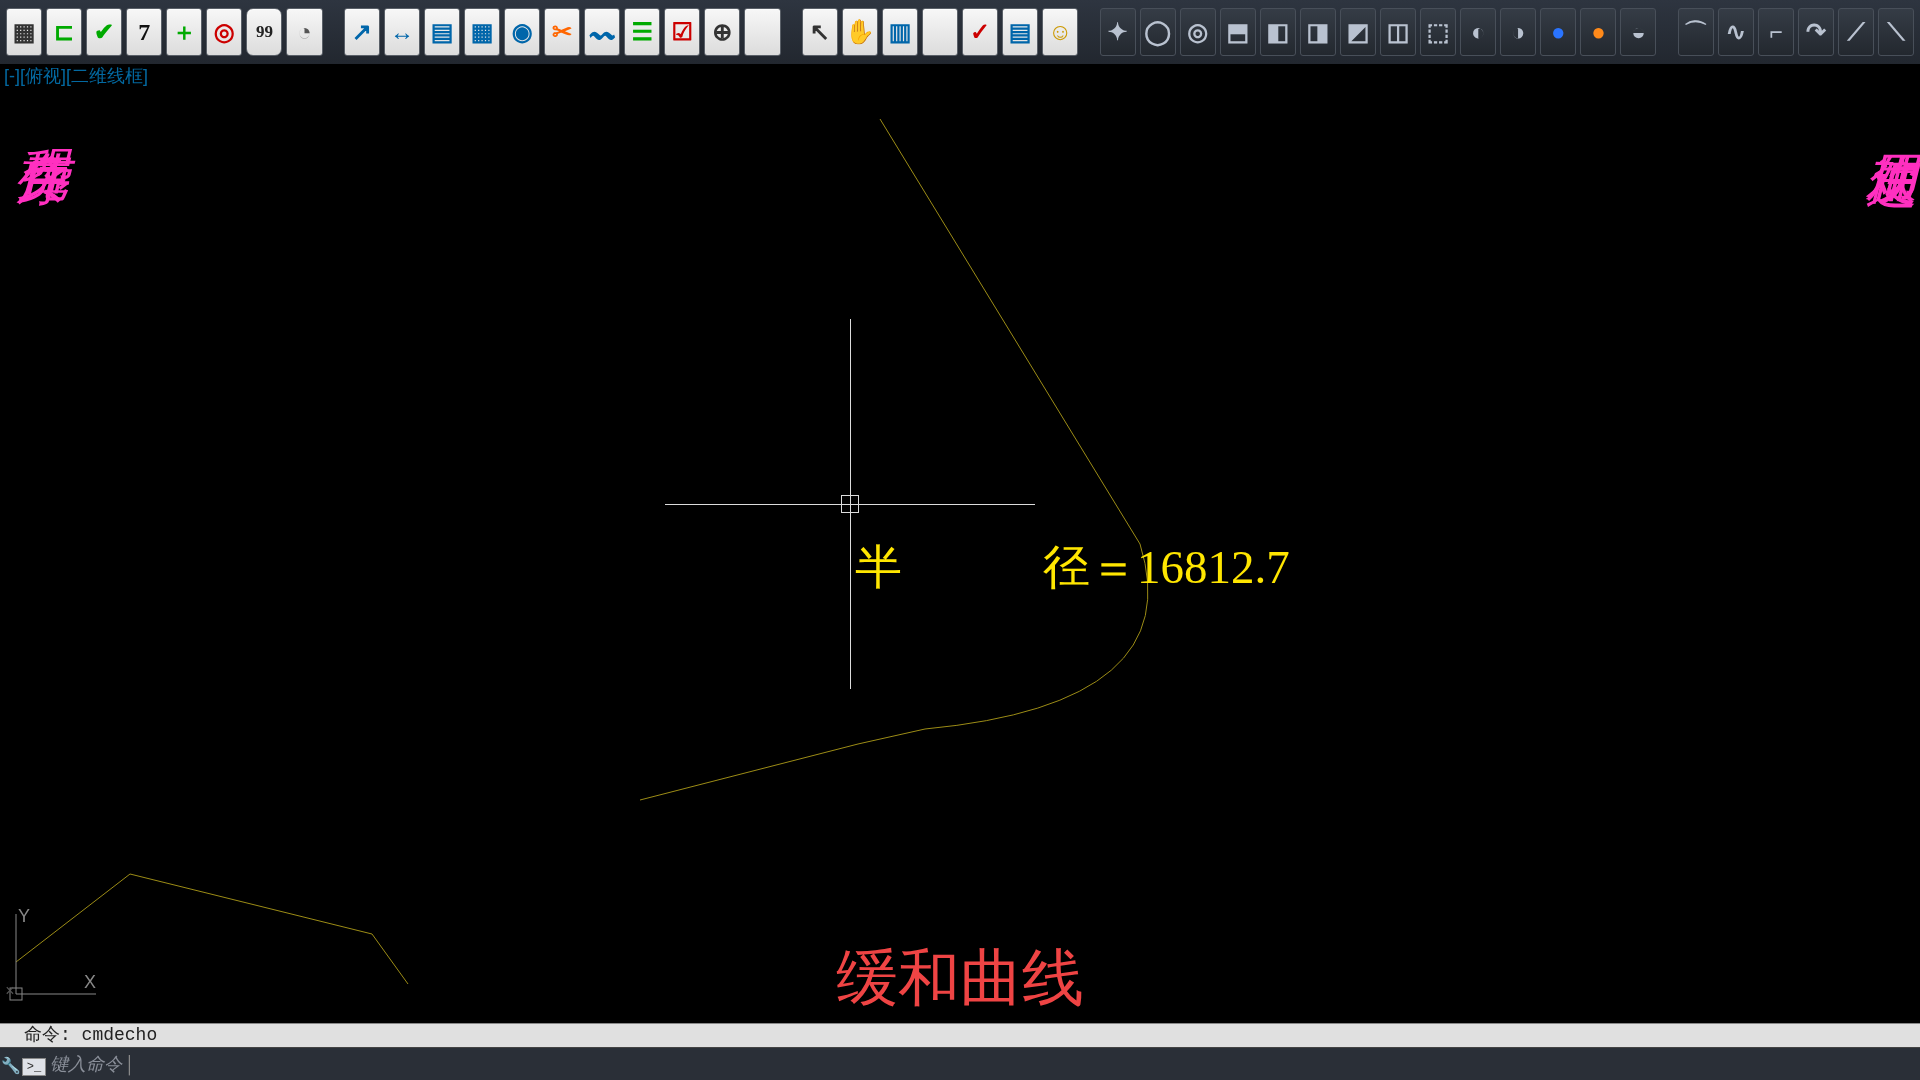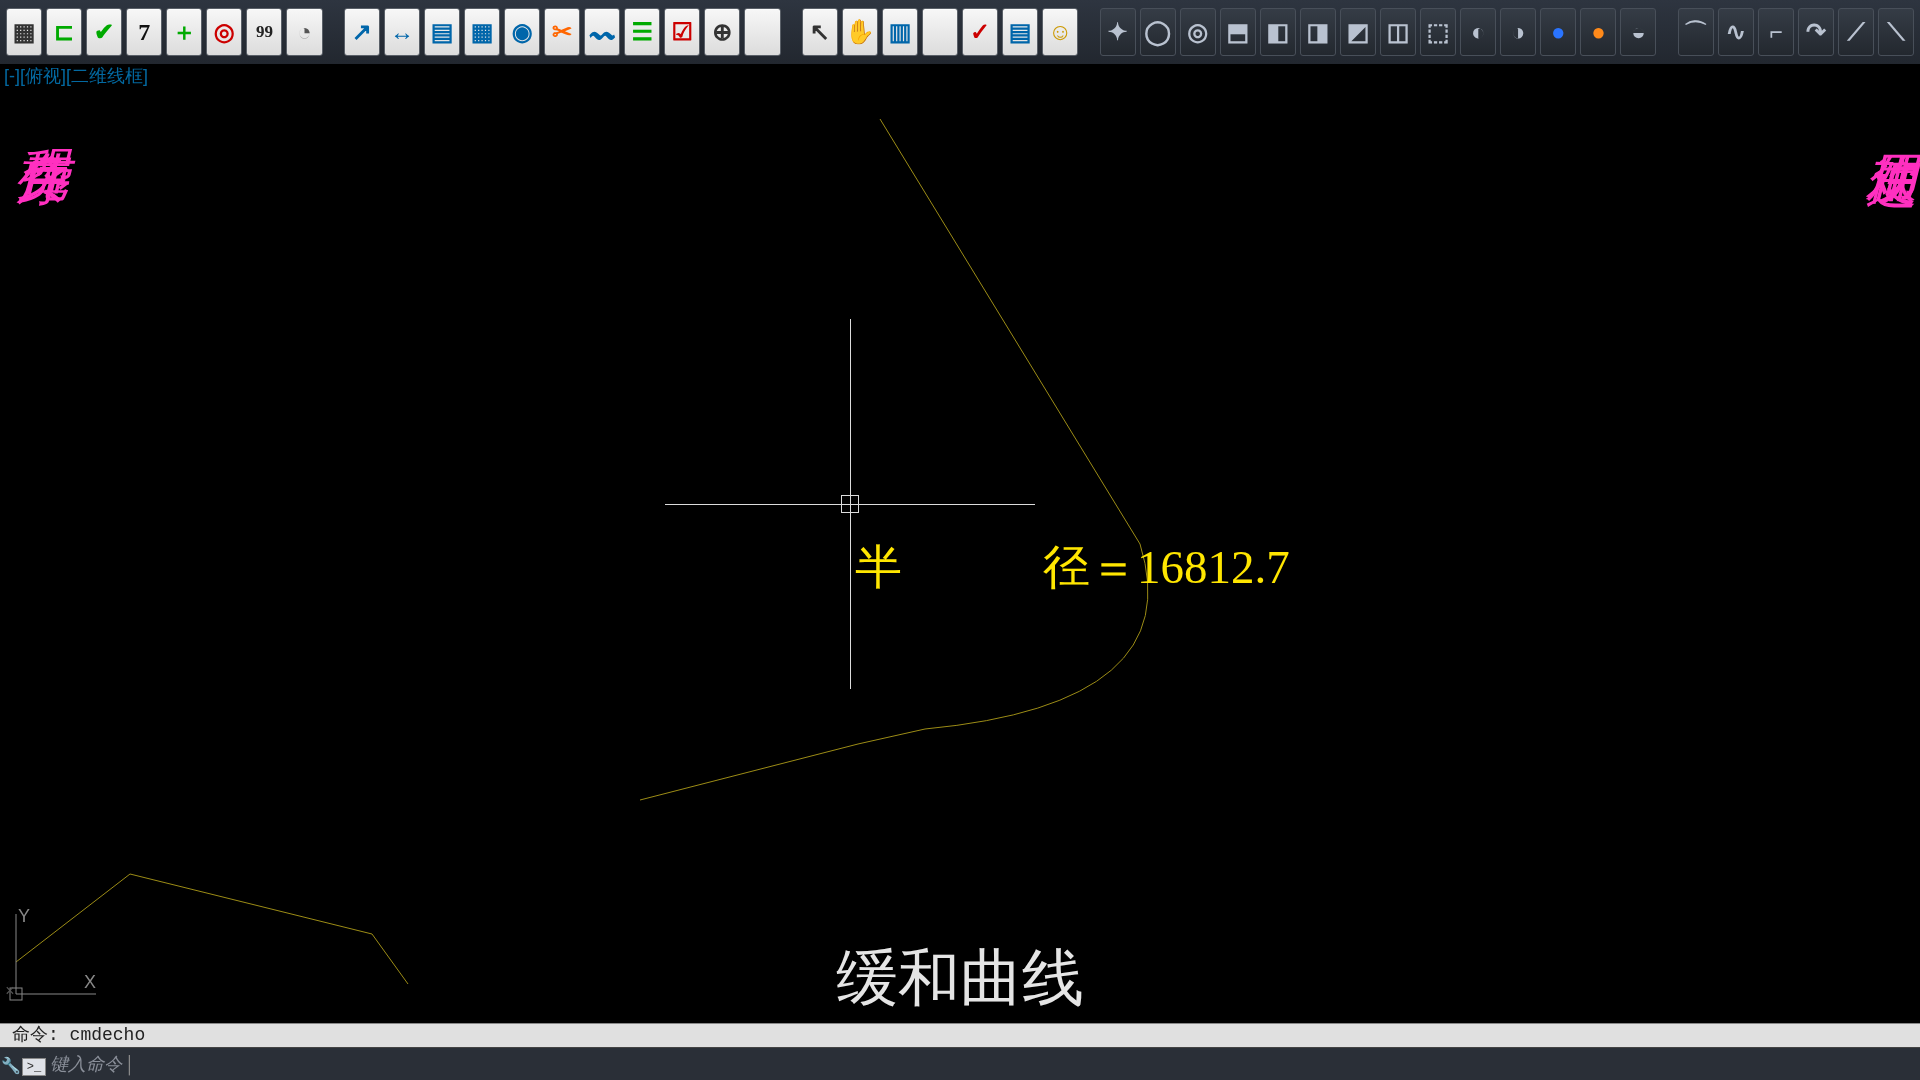--- a/index.html
+++ b/index.html
@@ -55,27 +55,27 @@
   .cursor .v   { position:absolute; left:0; top:-185px; width:1px; height:370px; background:#dcdcdc; }
   .cursor .box { position:absolute; left:-9px; top:-9px; width:18px; height:18px; border:1px solid #dcdcdc; }
 
   
   .geom { position:absolute; inset:0; width:100%; height:100%; }
   .geom path, .geom line { stroke:#9c8c16; stroke-width:1; fill:none; }
   .geom .ucs line { stroke:#888; }
   .geom text { fill:#888; font-size:18px; font-family:sans-serif; }
 
   
-  .big-title { position:absolute; left:50%; transform:translateX(-50%); bottom:-10px; color:#e5e5e5; font-size:62px; font-family:"SimSun","宋体",serif; }
+  .big-title { position:absolute; left:50%; transform:translateX(-50%); bottom:-10px; color:#ef4444; font-size:62px; font-family:"SimSun","宋体",serif; }
 
   
   .cmdwrap { position:absolute; left:0; right:0; bottom:0; font-family:Consolas,"Courier New",monospace; font-size:18px; }
   .cmd-hist {
     background:#e0e0e0; color:#222;
-    padding:2px 8px 2px 12px;
+    padding:2px 8px 2px 24px;
     border-top:1px solid #888;
     line-height:1.05;
   }
   .cmd-hist div{white-space:pre;}
   .cmd-input {
     background:#2a2f37; color:#8a8f99;
     padding:4px 8px 4px 50px;
     border-top:1px solid #444;
     position:relative;
   }
@@ -97,21 +97,21 @@
 </head>
 <body>
 
 <div class="toolbar" id="toolbar">
     <div class="tbtn" style="color: rgb(51, 51, 51);">▦</div>
     <div class="tbtn" style="color: rgb(0, 170, 0);">⊏</div>
     <div class="tbtn" style="color: rgb(0, 170, 0);">✔</div>
     <div class="tbtn" style="color: rgb(17, 17, 17);">7</div>
     <div class="tbtn" style="color: rgb(0, 170, 0);">＋</div>
     <div class="tbtn" style="color: rgb(204, 0, 0);">◎</div>
-    <div class="tbtn" style="color: rgb(34, 34, 34); font-size: 17px;">99</div>
+    <div class="tbtn" style="color: rgb(34, 34, 34); font-size: 17px; border-radius: 7px;">99</div>
     <div class="tbtn" style="color: rgb(85, 85, 85);">◔</div>
     <div class="sep"></div>
     <div class="tbtn" style="color: rgb(0, 102, 170);">↗</div>
     <div class="tbtn" style="color: rgb(0, 102, 170);">↔</div>
     <div class="tbtn" style="color: rgb(0, 102, 170);">▤</div>
     <div class="tbtn" style="color: rgb(0, 102, 170);">▦</div>
     <div class="tbtn" style="color: rgb(0, 102, 170);">◉</div>
     <div class="tbtn" style="color: rgb(255, 102, 0);">✂</div>
     <div class="tbtn" style="color: rgb(0, 102, 170);">〰</div>
     <div class="tbtn" style="color: rgb(0, 170, 0);">☰</div>

